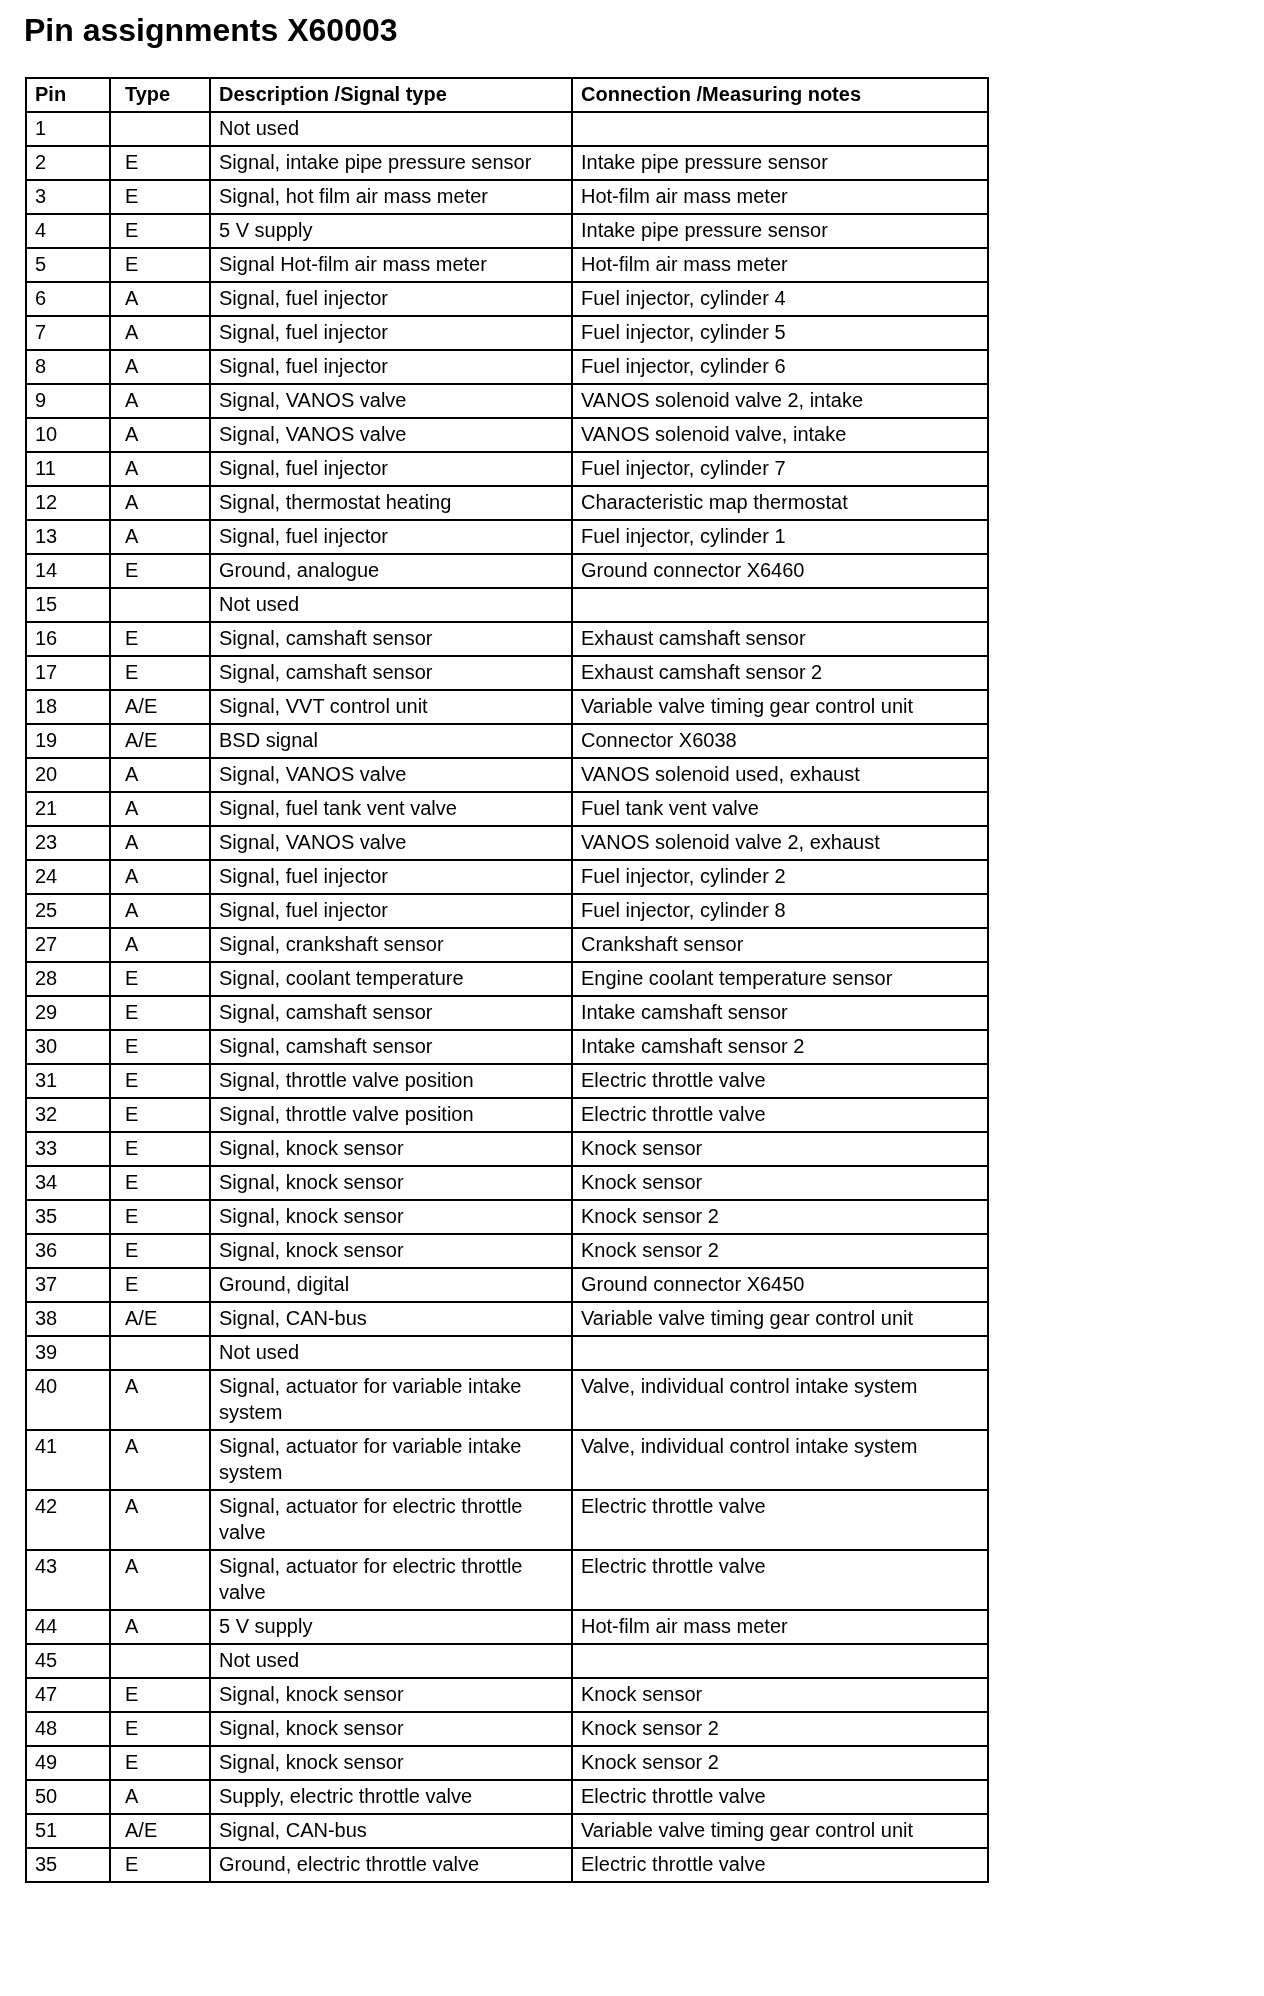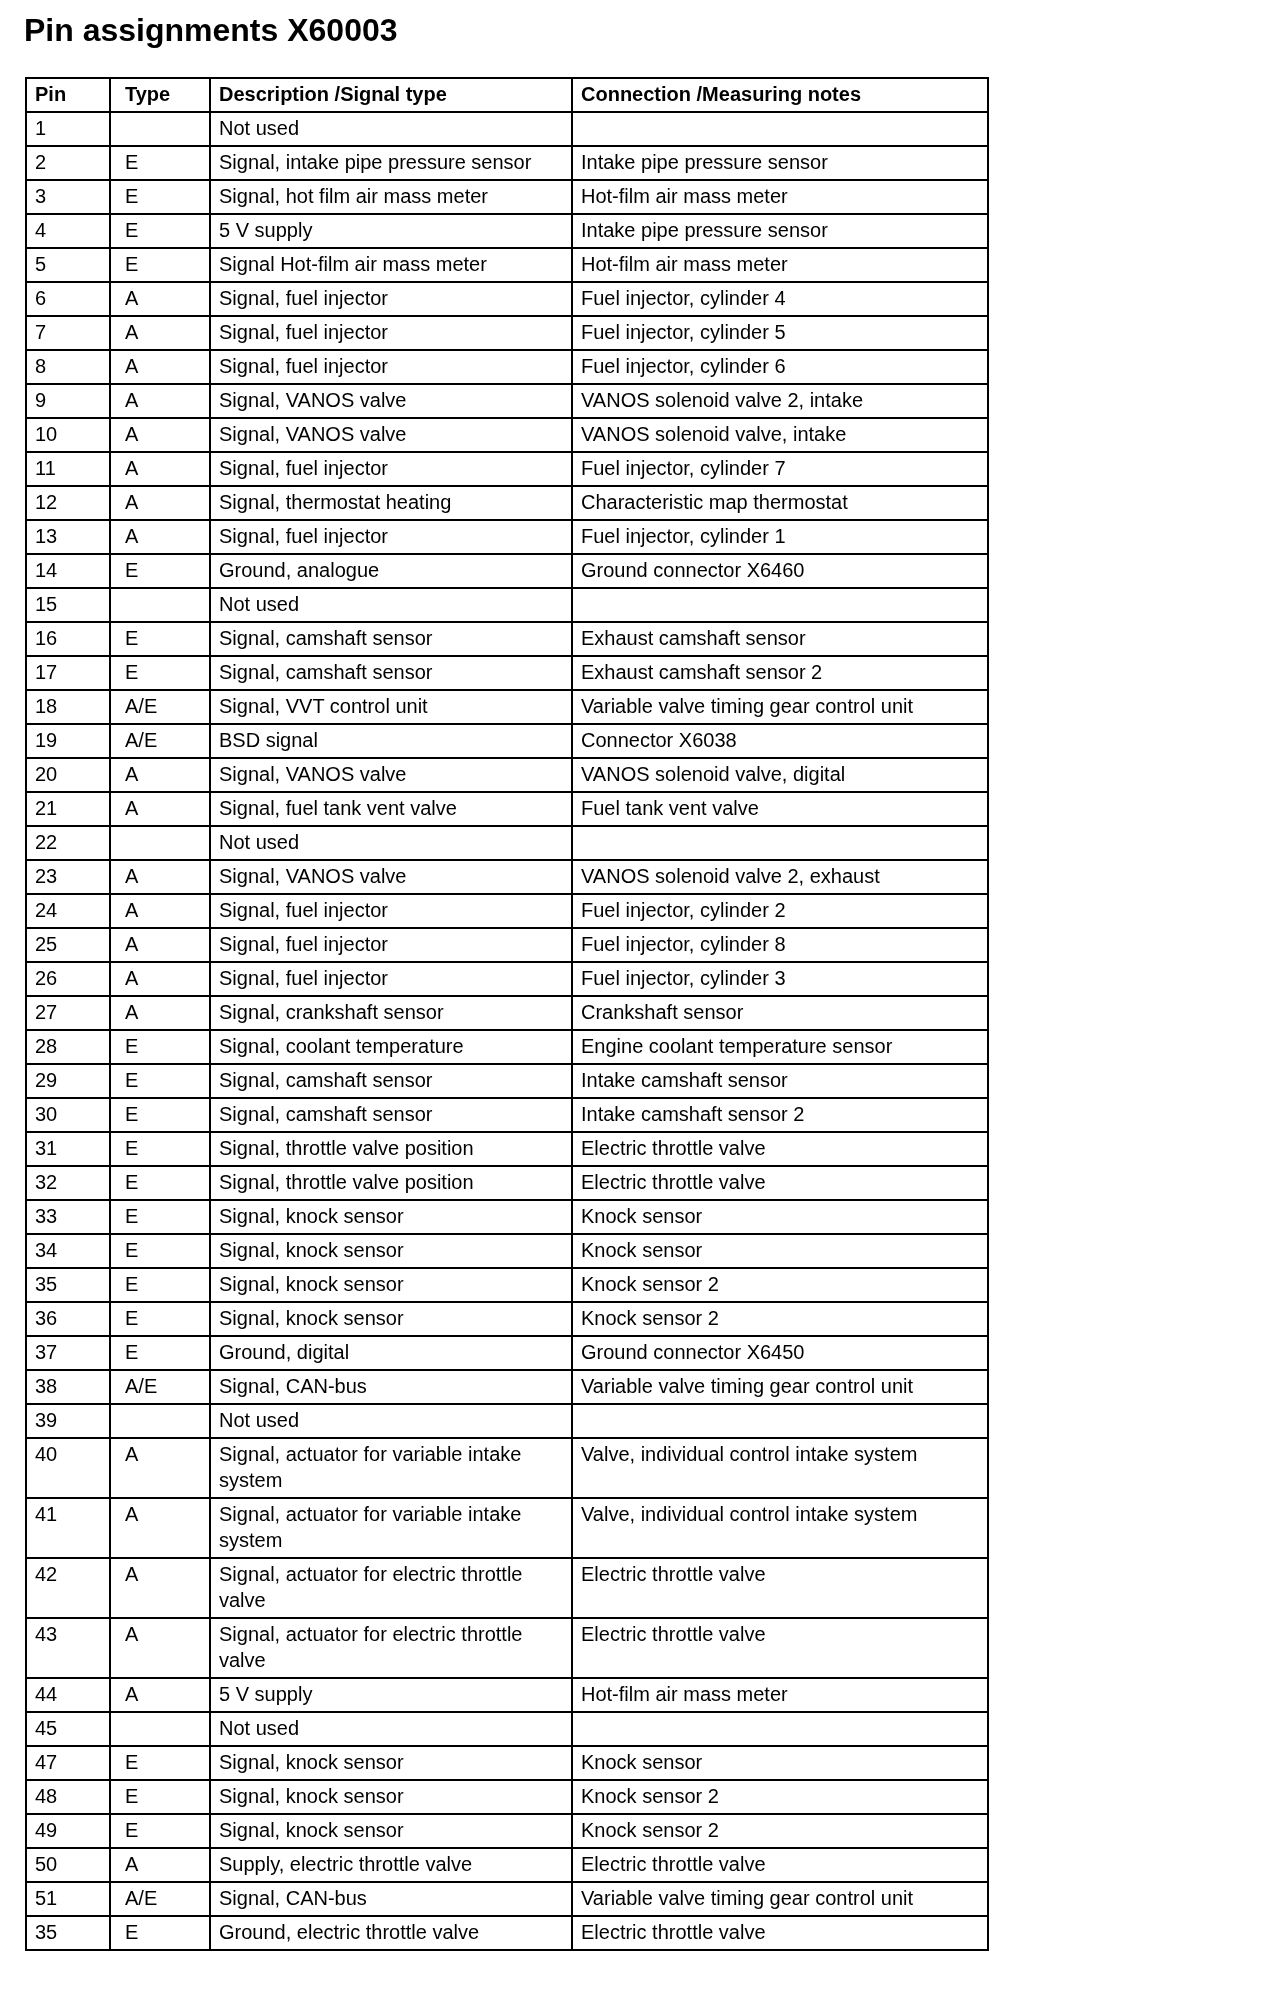--- a/index.html
+++ b/index.html
@@ -187,57 +187,45 @@
         <tr>
           <td>19</td>
           <td>A/E</td>
           <td>BSD signal</td>
           <td>Connector X6038</td>
         </tr>
         <tr>
           <td>20</td>
           <td>A</td>
           <td>Signal, VANOS valve</td>
-          <td>VANOS solenoid valve, digital</td>
+          <td>VANOS solenoid used, exhaust</td>
         </tr>
         <tr>
           <td>21</td>
           <td>A</td>
           <td>Signal, fuel tank vent valve</td>
           <td>Fuel tank vent valve</td>
         </tr>
         <tr>
-          <td>22</td>
-          <td></td>
-          <td>Not used</td>
-          <td></td>
-        </tr>
-        <tr>
           <td>23</td>
           <td>A</td>
           <td>Signal, VANOS valve</td>
           <td>VANOS solenoid valve 2, exhaust</td>
         </tr>
         <tr>
           <td>24</td>
           <td>A</td>
           <td>Signal, fuel injector</td>
           <td>Fuel injector, cylinder 2</td>
         </tr>
         <tr>
           <td>25</td>
           <td>A</td>
           <td>Signal, fuel injector</td>
           <td>Fuel injector, cylinder 8</td>
-        </tr>
-        <tr>
-          <td>26</td>
-          <td>A</td>
-          <td>Signal, fuel injector</td>
-          <td>Fuel injector, cylinder 3</td>
         </tr>
         <tr>
           <td>27</td>
           <td>A</td>
           <td>Signal, crankshaft sensor</td>
           <td>Crankshaft sensor</td>
         </tr>
         <tr>
           <td>28</td>
           <td>E</td>

